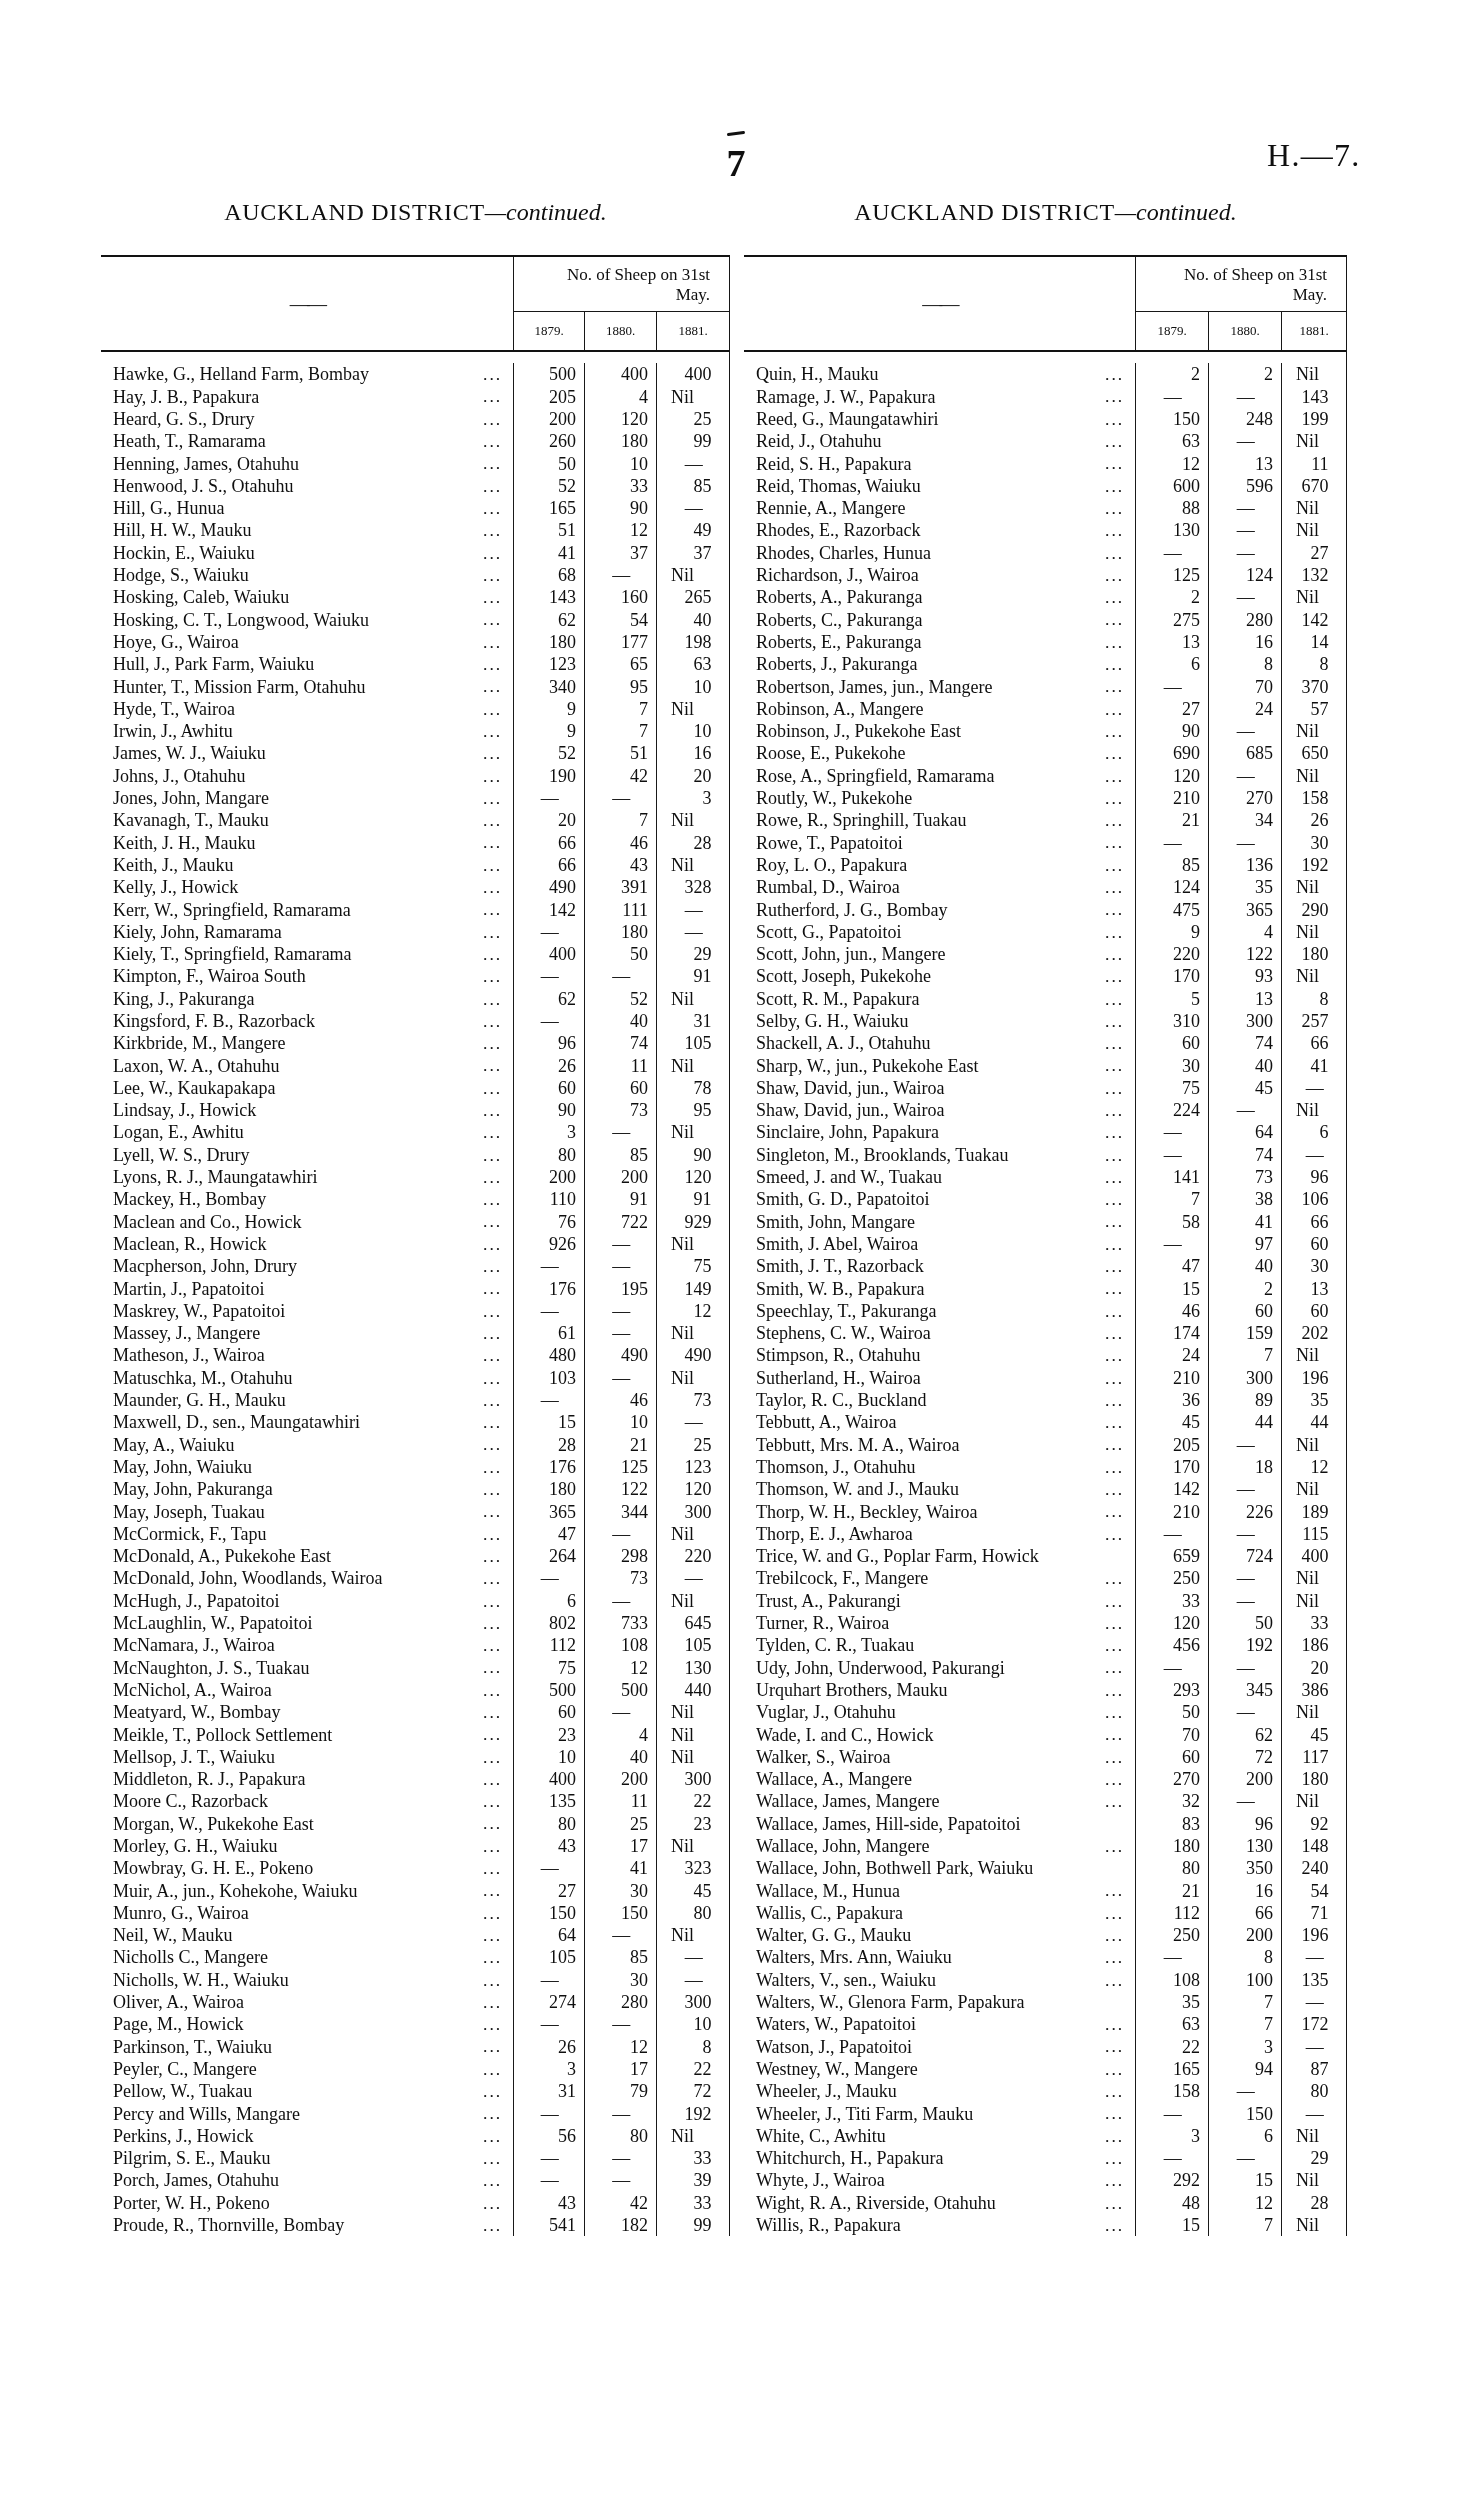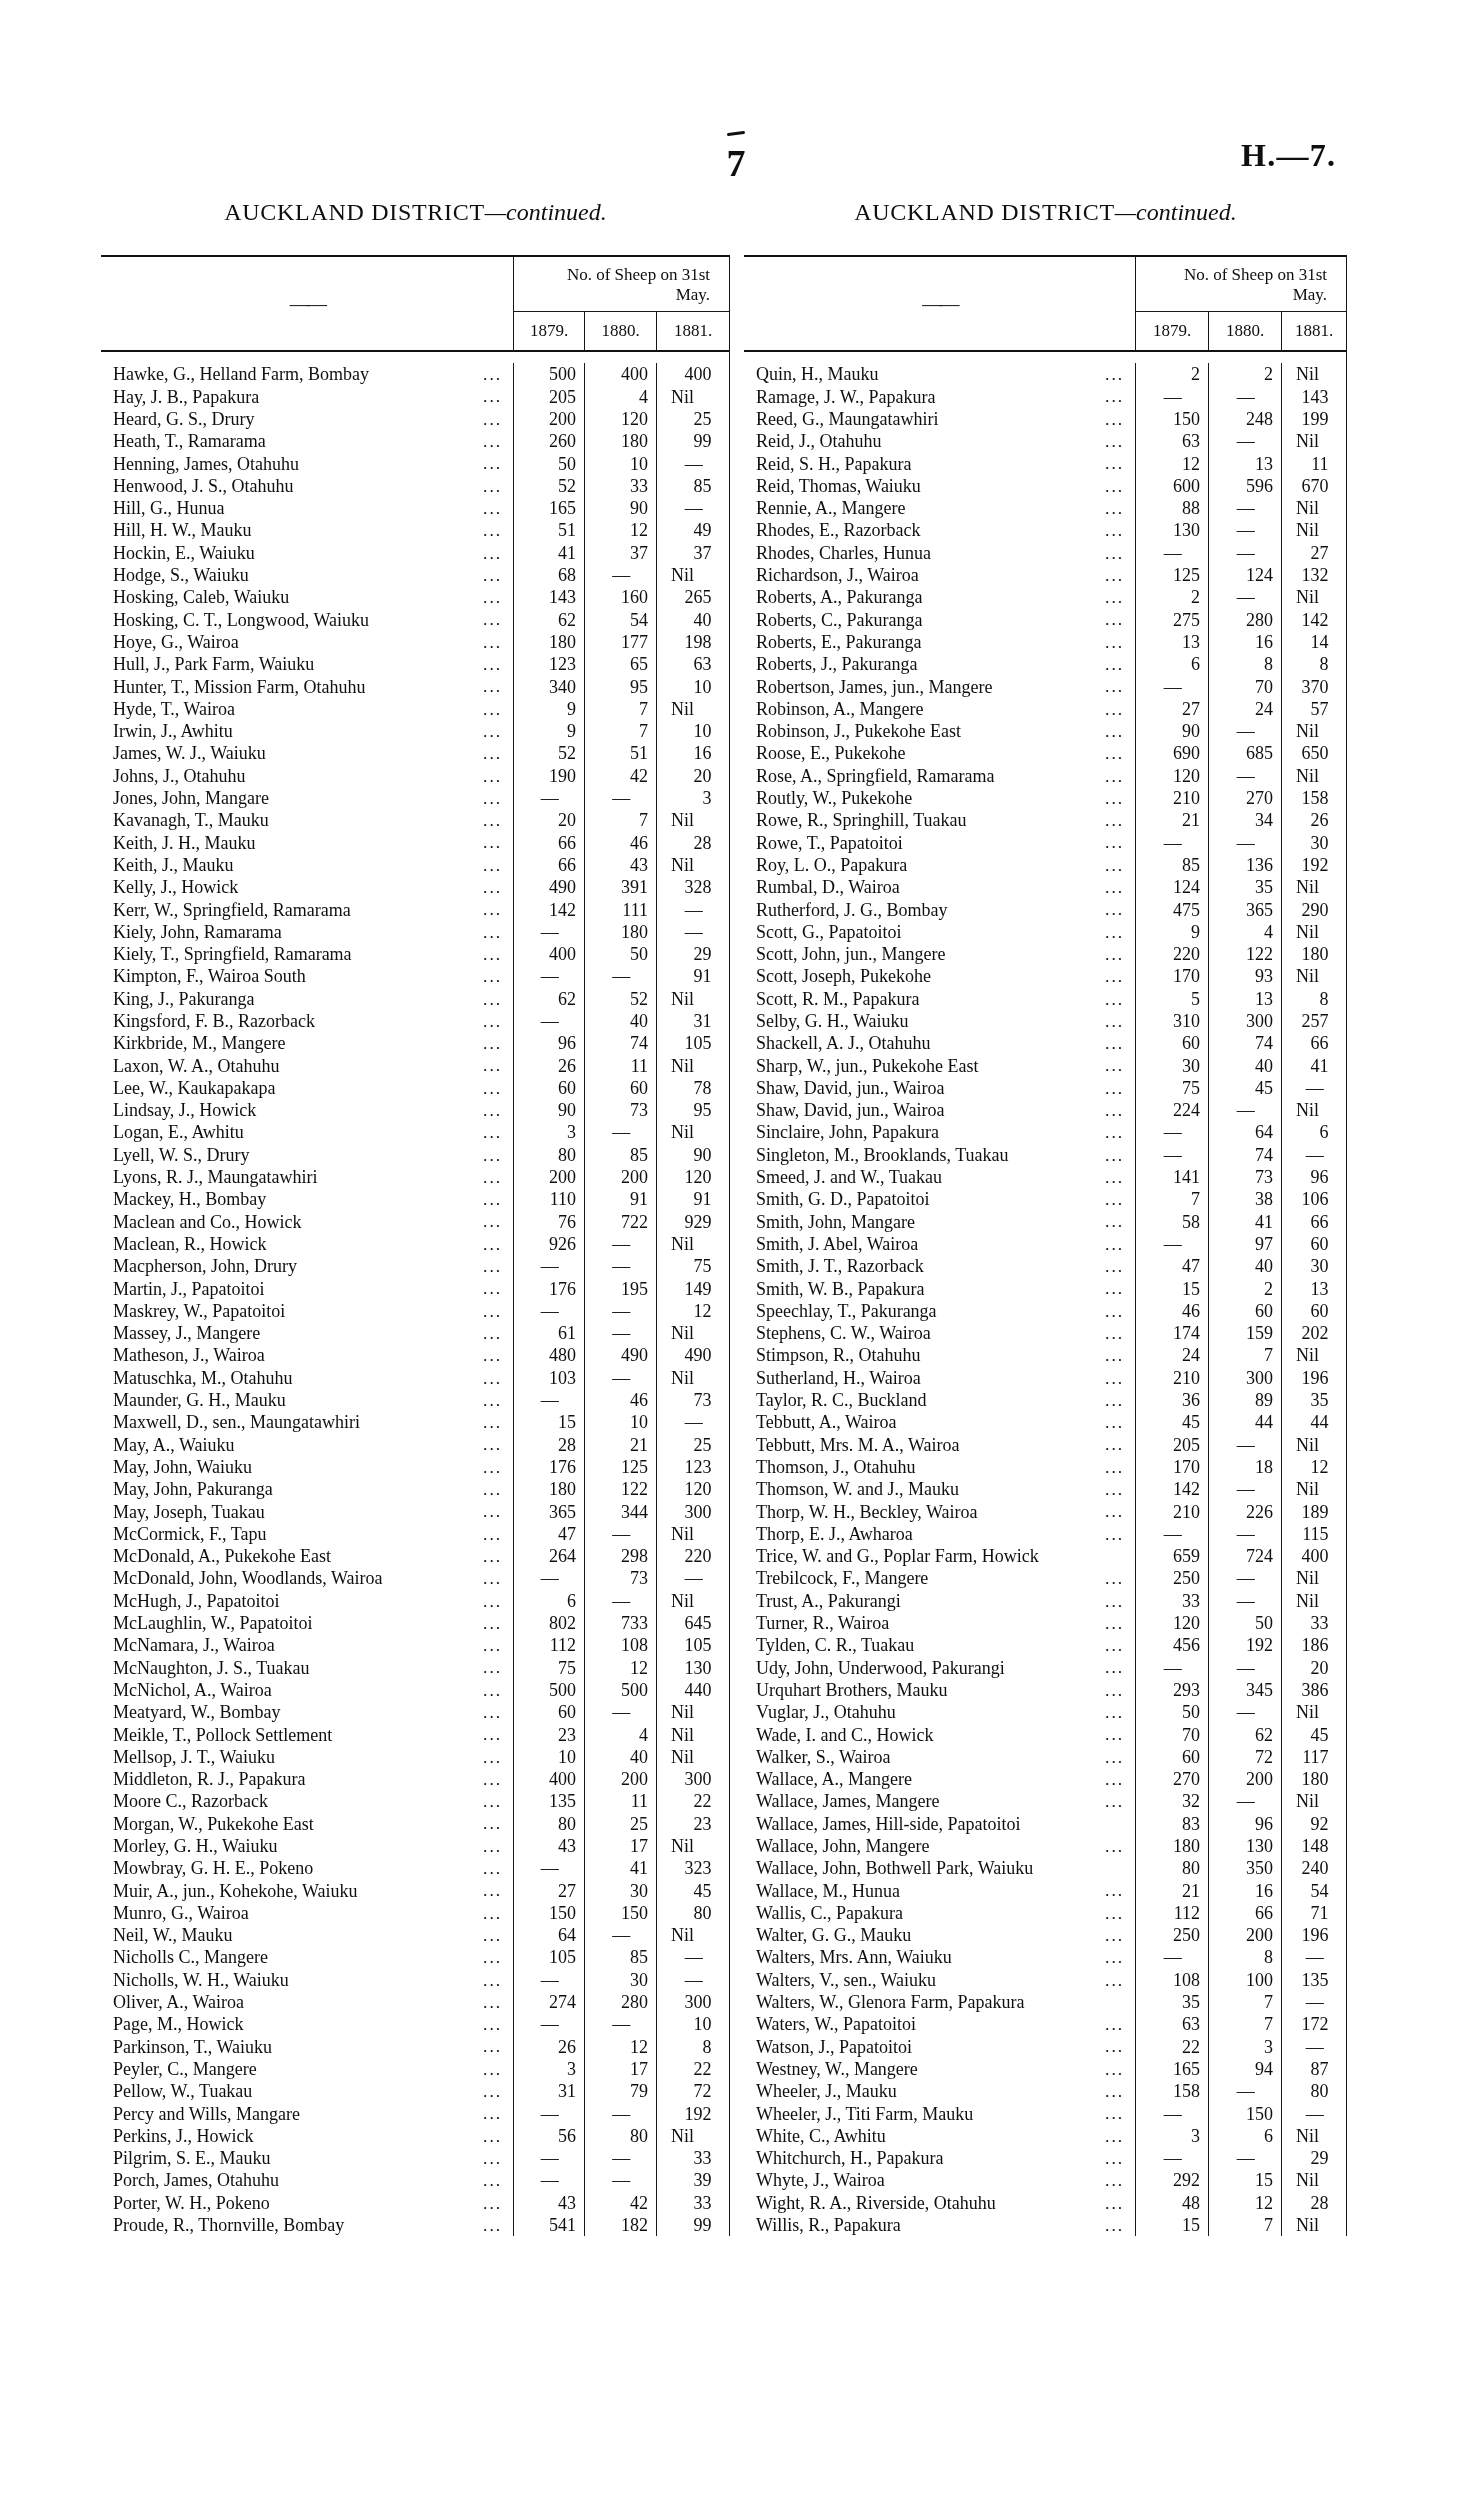--- a/index.html
+++ b/index.html
@@ -13,22 +13,22 @@
   }
   .pageno{
     position:absolute;left:699px;top:141px;width:74px;
     text-align:center;font-size:38px;font-weight:700;
   }
   .pageno-mark{
     position:absolute;left:727px;top:132px;width:17.5px;height:3.4px;
     background:#111;border-radius:1.3px;transform:rotate(-8deg);
   }
   .hcode{
-    position:absolute;left:1241px;top:137px;
-    font-size:32px;font-weight:700;letter-spacing:1.3px;white-space:nowrap;
+    position:absolute;left:1267px;top:137px;
+    font-size:32px;font-weight:400;letter-spacing:1.3px;white-space:nowrap;
   }
   .tbl{position:absolute;top:195px;}
   .t-left{left:101px;width:629px;}
   .t-right{left:744px;width:603px;}
   .tbl-title{
     text-align:center;font-size:24px;line-height:34px;height:34px;
     letter-spacing:0.7px;white-space:nowrap;
   }
   .tbl-title em{font-style:italic;letter-spacing:0;}
   .grid{
@@ -60,21 +60,21 @@
     border-left:1.3px solid #171717;
     border-bottom:1.3px solid #171717;
     display:flex;align-items:center;justify-content:center;
     text-align:right;font-size:17px;line-height:1.18;
     padding:4px 19px 1.3px;box-sizing:border-box;
   }
   .hd-years{display:flex;height:38px;}
   .cy{
     border-left:1.3px solid #171717;
     display:flex;align-items:center;justify-content:center;
-    font-size:17px;
+    font-size:13px;
   }
   
   .tbody{padding-top:11.4px;}
   .row{display:flex;}
   .cell{
     height:22.3px;line-height:22.5px;font-size:18px;
     white-space:nowrap;box-sizing:border-box;
   }
   .name-cell{position:relative;padding-left:12px;overflow:hidden;}
   .leader{

